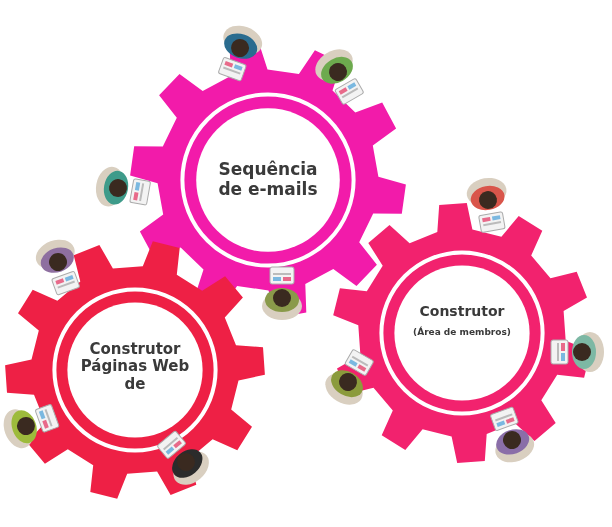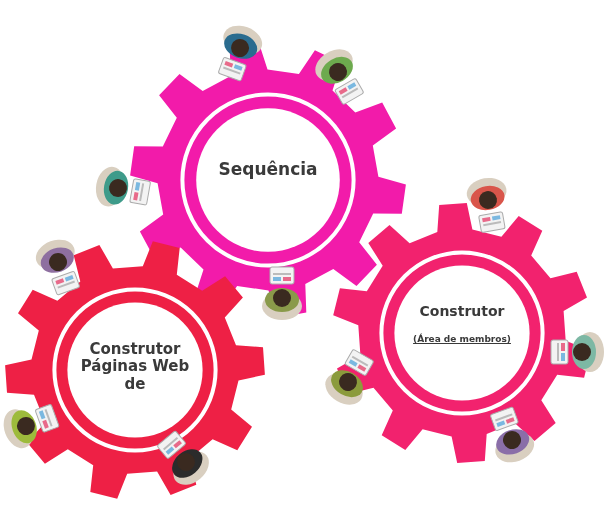--- a/index.html
+++ b/index.html
@@ -1,20 +1,20 @@
 <!DOCTYPE html>
 <html><head>
 <meta charset="utf-8">
 <style>
   html,body{margin:0;padding:0;background:#ffffff;}
   body{width:612px;height:527px;position:relative;overflow:hidden;font-family:"DejaVu Sans","Liberation Sans",sans-serif;}
   svg.stage{position:absolute;left:0;top:0;}
   .label{position:absolute;text-align:center;color:#3a3a3a;font-weight:bold;line-height:1.15;}
   .label .l{display:block;}
-  .label .sub{display:block;font-size:9px;font-weight:bold;margin-top:15px;text-decoration:underline;}
+  .label .sub{display:block;font-size:9px;font-weight:bold;margin-top:8px;}
 </style>
 </head>
 <body>
 
 <svg class="stage" width="612" height="527" viewBox="0 0 612 527" xmlns="http://www.w3.org/2000/svg">
   <g id="gear-layer">
       <g>
         <polygon points="378.4,176.7 405.9,184.5 401.8,213.7 373.2,213.6 359.2,242.2 376.9,264.7 356.5,285.9 333.3,269.0 305.3,283.9 306.3,312.6 277.3,317.7 268.5,290.4 237.1,286.0 221.1,309.8 194.6,296.9 203.5,269.6 180.7,247.5 153.8,257.4 139.9,231.4 163.2,214.6 157.6,183.3 130.1,175.5 134.2,146.3 162.8,146.4 176.8,117.8 159.1,95.3 179.5,74.1 202.7,91.0 230.7,76.1 229.7,47.4 258.7,42.3 267.5,69.6 298.9,74.0 314.9,50.2 341.4,63.1 332.5,90.4 355.3,112.5 382.2,102.6 396.1,128.6 372.8,145.4" fill="#F21BAA"></polygon>
         <circle cx="268" cy="180" r="85.6" fill="none" stroke="#ffffff" stroke-width="4"></circle>
         <circle cx="268" cy="180" r="71.8" fill="#ffffff"></circle>
@@ -128,20 +128,21 @@
         <rect x="-12" y="14" width="24" height="17" rx="2" fill="#f3f3f3" stroke="#aaaaaa" stroke-width="1"></rect>
         <rect x="-9" y="17" width="8" height="4" fill="#e86a8a"></rect>
         <rect x="1" y="17" width="8" height="4" fill="#7ab8e0"></rect>
         <rect x="-9" y="23" width="18" height="2" fill="#bbbbbb"></rect>
       </g>
     </g>
 </svg>
 
 <div class="label" style="left:198px;top:160px;width:140px;font-size:17px;">
   <span class="l">Sequência</span>
+  <span class="l">de e-mails</span>
 </div>
 
 <div class="label" style="left:70px;top:341px;width:130px;font-size:15px;">
   <span class="l">Construtor</span>
   <span class="l">Páginas Web</span>
   <span class="l">de</span>
 </div>
 
 <div class="label" style="left:397px;top:303px;width:130px;font-size:14px;">
   <span class="l">Construtor</span>

